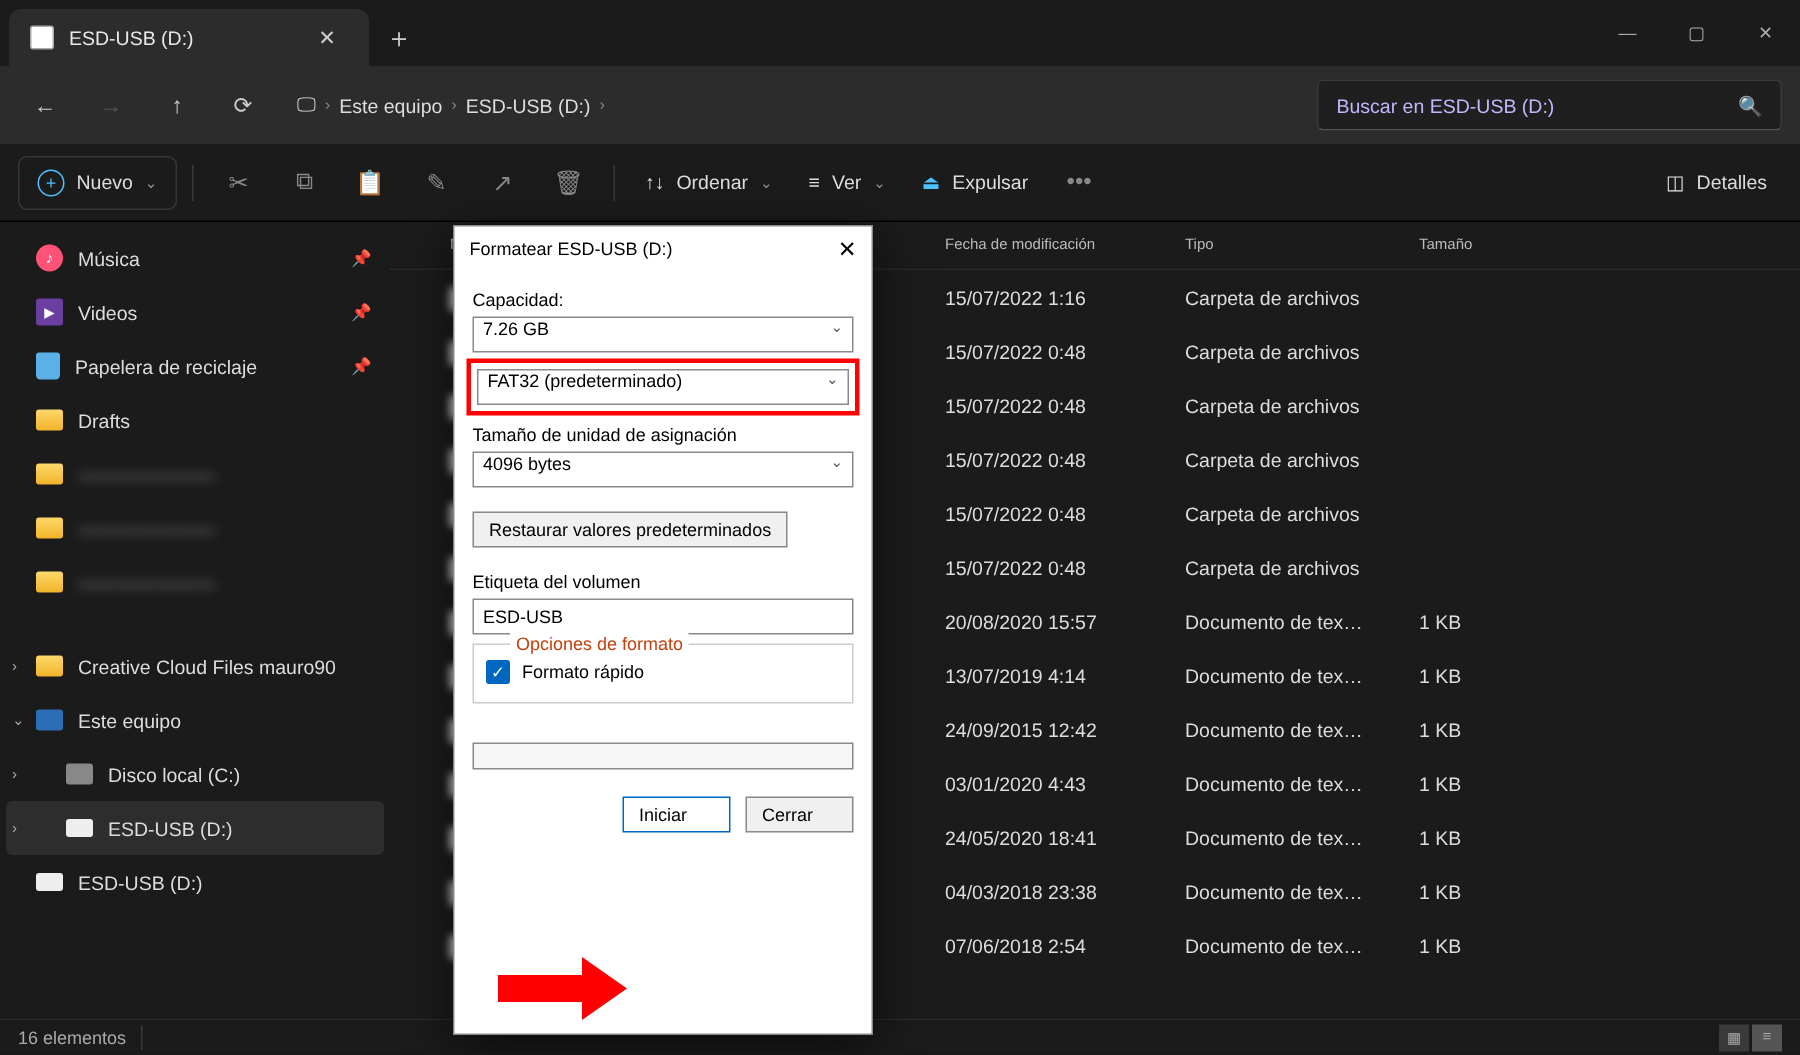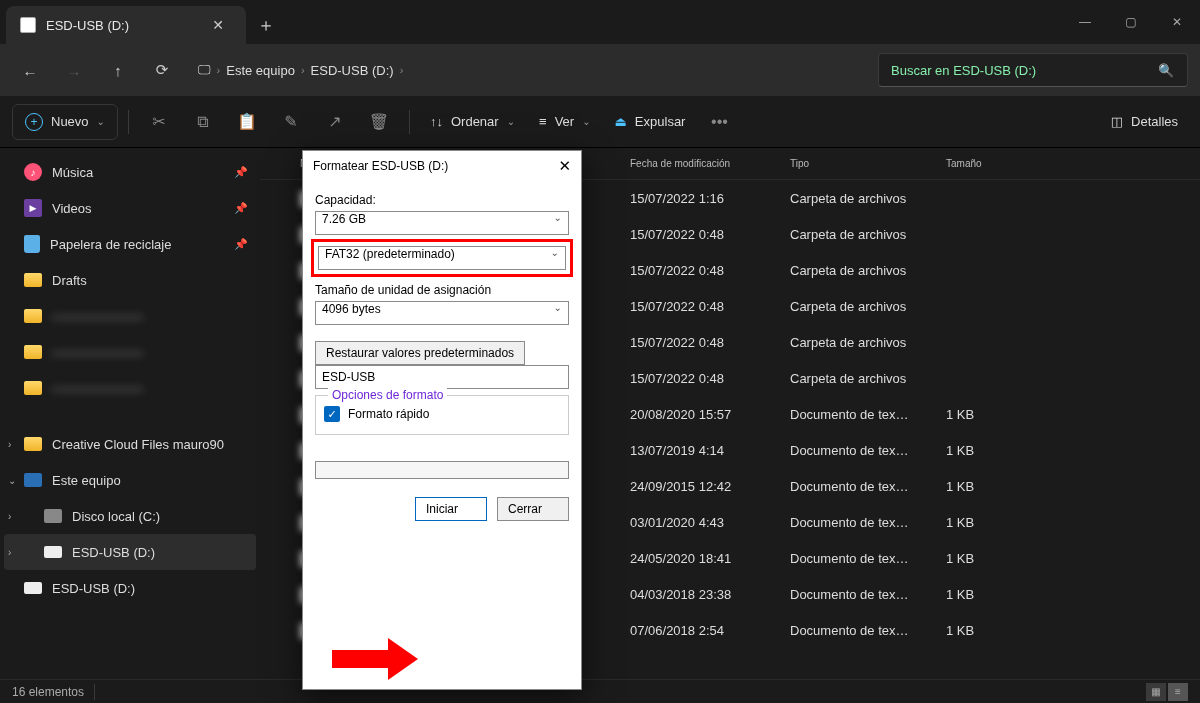--- a/index.html
+++ b/index.html
@@ -13,21 +13,21 @@
 .newtab { width:40px; display:flex; align-items:center; justify-content:center; color:#ccc; font-size:18px; margin-top:6px; }
 .winctrls { margin-left:auto; display:flex; }
 .winctrls div { width:46px; display:flex; align-items:center; justify-content:center; color:#aaa; font-size:12px; }
 
 
 .navbar { height:52px; display:flex; align-items:center; background:#2c2c2c; padding:0 12px; gap:8px; }
 .navbtn { width:36px; height:36px; display:flex; align-items:center; justify-content:center; color:#ccc; font-size:15px; border-radius:4px; }
 .navbtn.disabled { color:#555; }
 .breadcrumb { flex:1; display:flex; align-items:center; gap:6px; padding:0 10px; color:#ddd; }
 .breadcrumb .sep { color:#888; font-size:11px; }
-.searchbox { width:310px; height:34px; background:#1f1f1f; border:1px solid #3a3a3a; border-radius:4px; display:flex; align-items:center; padding:0 12px; color:#86efac; border-bottom:1px solid #555; }
+.searchbox { width:310px; height:34px; background:#1f1f1f; border:1px solid #3a3a3a; border-radius:4px; display:flex; align-items:center; padding:0 12px; color:#c4b5fd; border-bottom:1px solid #555; }
 .searchbox span:last-child { margin-left:auto; }
 
 
 .toolbar { height:52px; display:flex; align-items:center; background:#1b1b1b; padding:0 12px; gap:4px; border-bottom:1px solid #000; }
 .tbtn { height:36px; display:flex; align-items:center; gap:8px; padding:0 10px; color:#ddd; font-size:13px; border-radius:4px; }
 .tbtn.ic { width:40px; justify-content:center; color:#888; font-size:16px; }
 .tbtn .chev { font-size:10px; color:#999; }
 .tsep { width:1px; height:24px; background:#3a3a3a; margin:0 6px; }
 .newbtn { border:1px solid #363636; border-radius:6px; padding:0 12px; }
 .newbtn .plus { width:18px; height:18px; border:1.5px solid #4cc2ff; border-radius:50%; display:flex; align-items:center; justify-content:center; color:#4cc2ff; font-size:12px; line-height:1; }
@@ -72,21 +72,21 @@
 .dialog .dtitle .dclose { margin-left:auto; font-size:15px; }
 .dialog .dbody { padding:6px 12px; }
 .dlabel { margin:6px 0 4px; color:#000; }
 .dselect { width:100%; height:24px; border:1px solid #8a8a8a; background:#fff; padding:0 6px; display:flex; align-items:flex-start; justify-content:space-between; font-size:12px; }
 .dselect .ar { color:#555; font-size:10px; }
 .dhlred { border:3px solid #ff0000; padding:4px; margin:4px -4px; }
 .dbtn { height:24px; border:1px solid #8a8a8a; background:#f0f0f0; padding:0 10px; display:inline-flex; align-items:center; font-size:12px; }
 .dbtn.primary { border:1px solid #0067c0; background:#fff; color:#000; }
 .dfield { width:100%; height:24px; border:1px solid #8a8a8a; padding:0 6px; font-size:12px; }
 .dgroup { border:1px solid #ccc; padding:10px 8px 12px; margin-top:6px; position:relative; }
-.dgroup legend { position:absolute; top:-8px; left:12px; background:#fff; padding:0 4px; font-size:12px; color:#6d28d9; }
+.dgroup legend { position:absolute; top:-8px; left:24px; background:#fff; padding:0 4px; font-size:12px; color:#c2410c; }
 .dcheck { display:flex; align-items:center; gap:8px; }
 .dcheck .box { width:16px; height:16px; background:#0067c0; color:#fff; display:flex; align-items:center; justify-content:center; font-size:11px; border-radius:2px; }
 .dprog { width:100%; height:18px; border:1px solid #8a8a8a; background:#f6f6f6; margin-top:26px; }
 .dfooter { display:flex; gap:10px; justify-content:flex-end; margin-top:18px; }
 .dfooter .dbtn { width:72px; justify-content:flex-start; }
 
 
 .arrow { position:absolute; left:332px; top:638px; width:90px; height:40px; }
 .arrow .shaft { position:absolute; left:0; top:12px; width:58px; height:18px; background:#ff0000; }
 .arrow .head { position:absolute; left:56px; top:0; width:0; height:0; border-left:30px solid #ff0000; border-top:21px solid transparent; border-bottom:21px solid transparent; }
@@ -350,20 +350,21 @@
       <span>4096 bytes</span>
       <span class="ar">⌄</span>
     </div>
 
     <div style="margin-top:16px">
       <div class="dbtn">
         <span>Restaurar valores predeterminados</span>
       </div>
     </div>
 
+    <div class="dlabel" style="margin-top:16px">Etiqueta del volumen</div>
     <input class="dfield" value="ESD-USB" style="">
 
     <div class="dgroup">
       <legend>Opciones de formato</legend>
       <div class="dcheck">
         <span class="box">✓</span>
         <span>Formato rápido</span>
       </div>
     </div>
 

